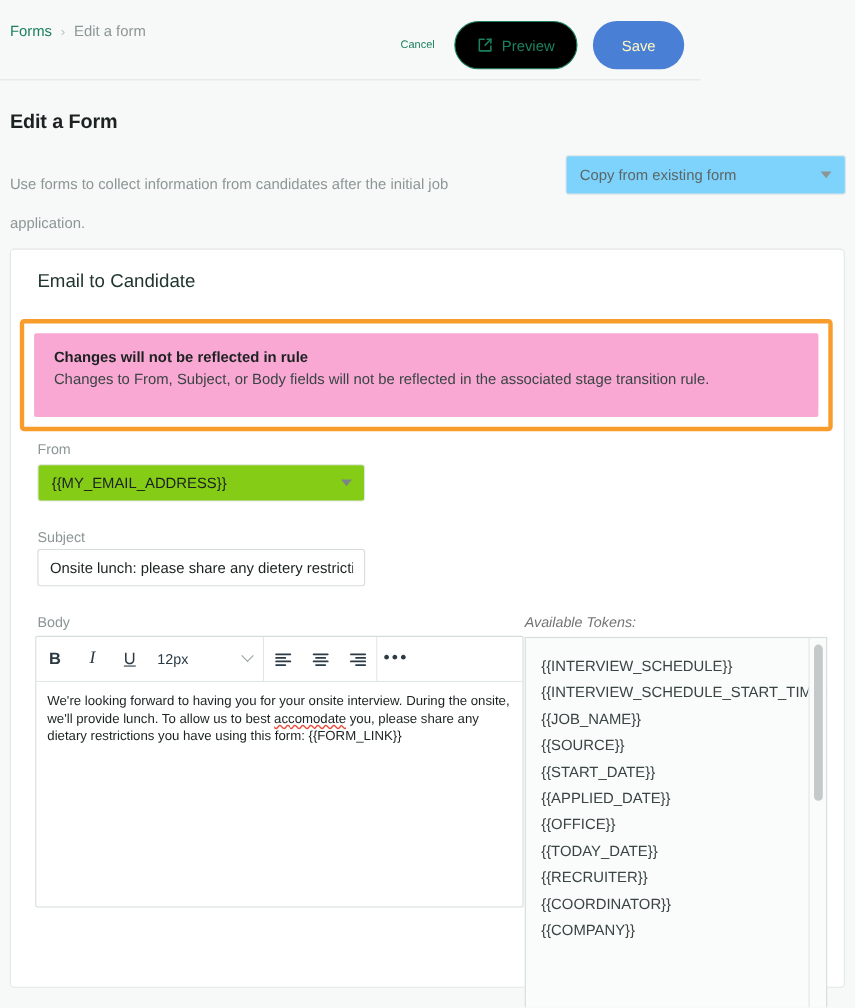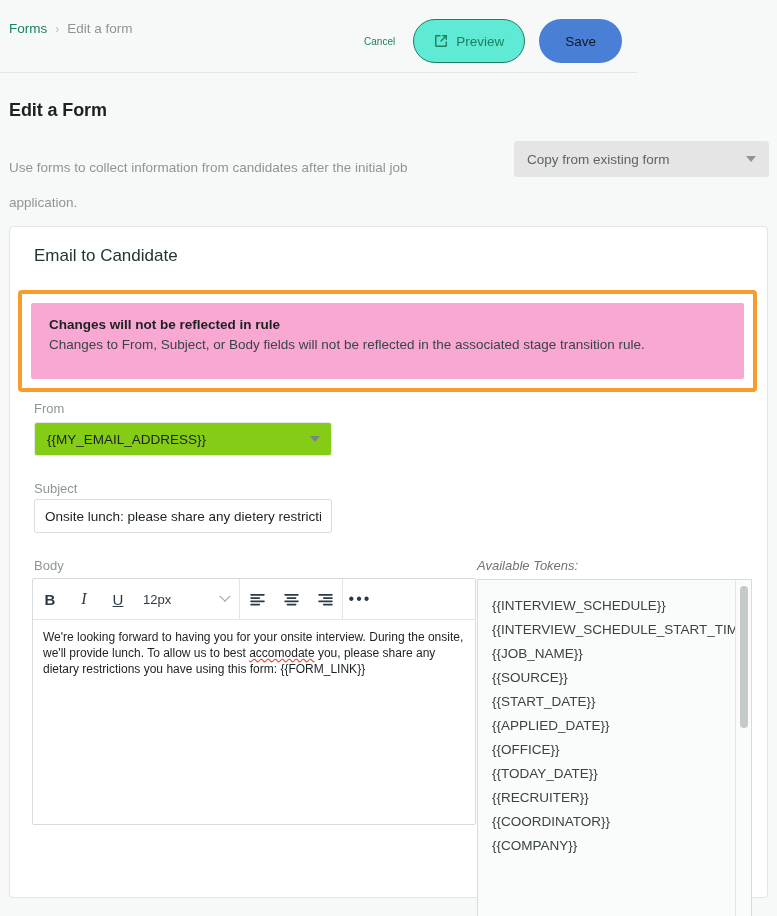--- a/index.html
+++ b/index.html
@@ -30,44 +30,44 @@
     display:flex; align-items:center; gap:14px;
   }
   .btn-cancel {
     background:none; border:none; color:#1C8160;
     font-family:inherit; font-size:10px; cursor:pointer; padding:6px 4px;
   }
   .btn-preview {
     display:flex; align-items:center; justify-content:center; gap:8px;
     height:44px; padding:0 20px;
     border:1px solid #1C8160; border-radius:22px;
-    background:#5eead4; color:#1C8160;
+    background:#000000; color:#1C8160;
     font-family:inherit; font-size:13.5px; cursor:pointer;
   }
   .btn-preview svg { display:block; }
   .btn-save {
     display:flex; align-items:center; justify-content:center;
     height:44px; padding:0 26px;
     border:none; border-radius:22px;
-    background:#4A7FD6; color:#0f172a;
+    background:#4A7FD6; color:#fef9c3;
     font-family:inherit; font-size:13.5px; cursor:pointer;
   }
 
   
   .page-title {
     position:absolute; left:9px; top:100px;
     font-size:18px; font-weight:bold; color:#1C2121; letter-spacing:-0.1px;
   }
   .page-desc {
     position:absolute; left:9px; top:150px; width:460px;
     font-size:13.5px; color:#8D9696; line-height:2.6;
   }
   .copy-select {
     position:absolute; left:514px; top:141px; width:255px; height:36px;
-    background:#e5e5e5; border:1px solid #E3E6E6; border-radius:3px;
+    background:#7dd3fc; border:1px solid #E3E6E6; border-radius:3px;
     display:flex; align-items:center; padding:0 12px;
     font-size:13.5px; color:#5C6666; cursor:pointer;
   }
   .copy-select .caret {
     position:absolute; right:12px; top:50%; transform:translateY(-50%);
     width:0; height:0; border-left:5px solid transparent; border-right:5px solid transparent;
     border-top:6px solid #8D9696;
   }
 
   

